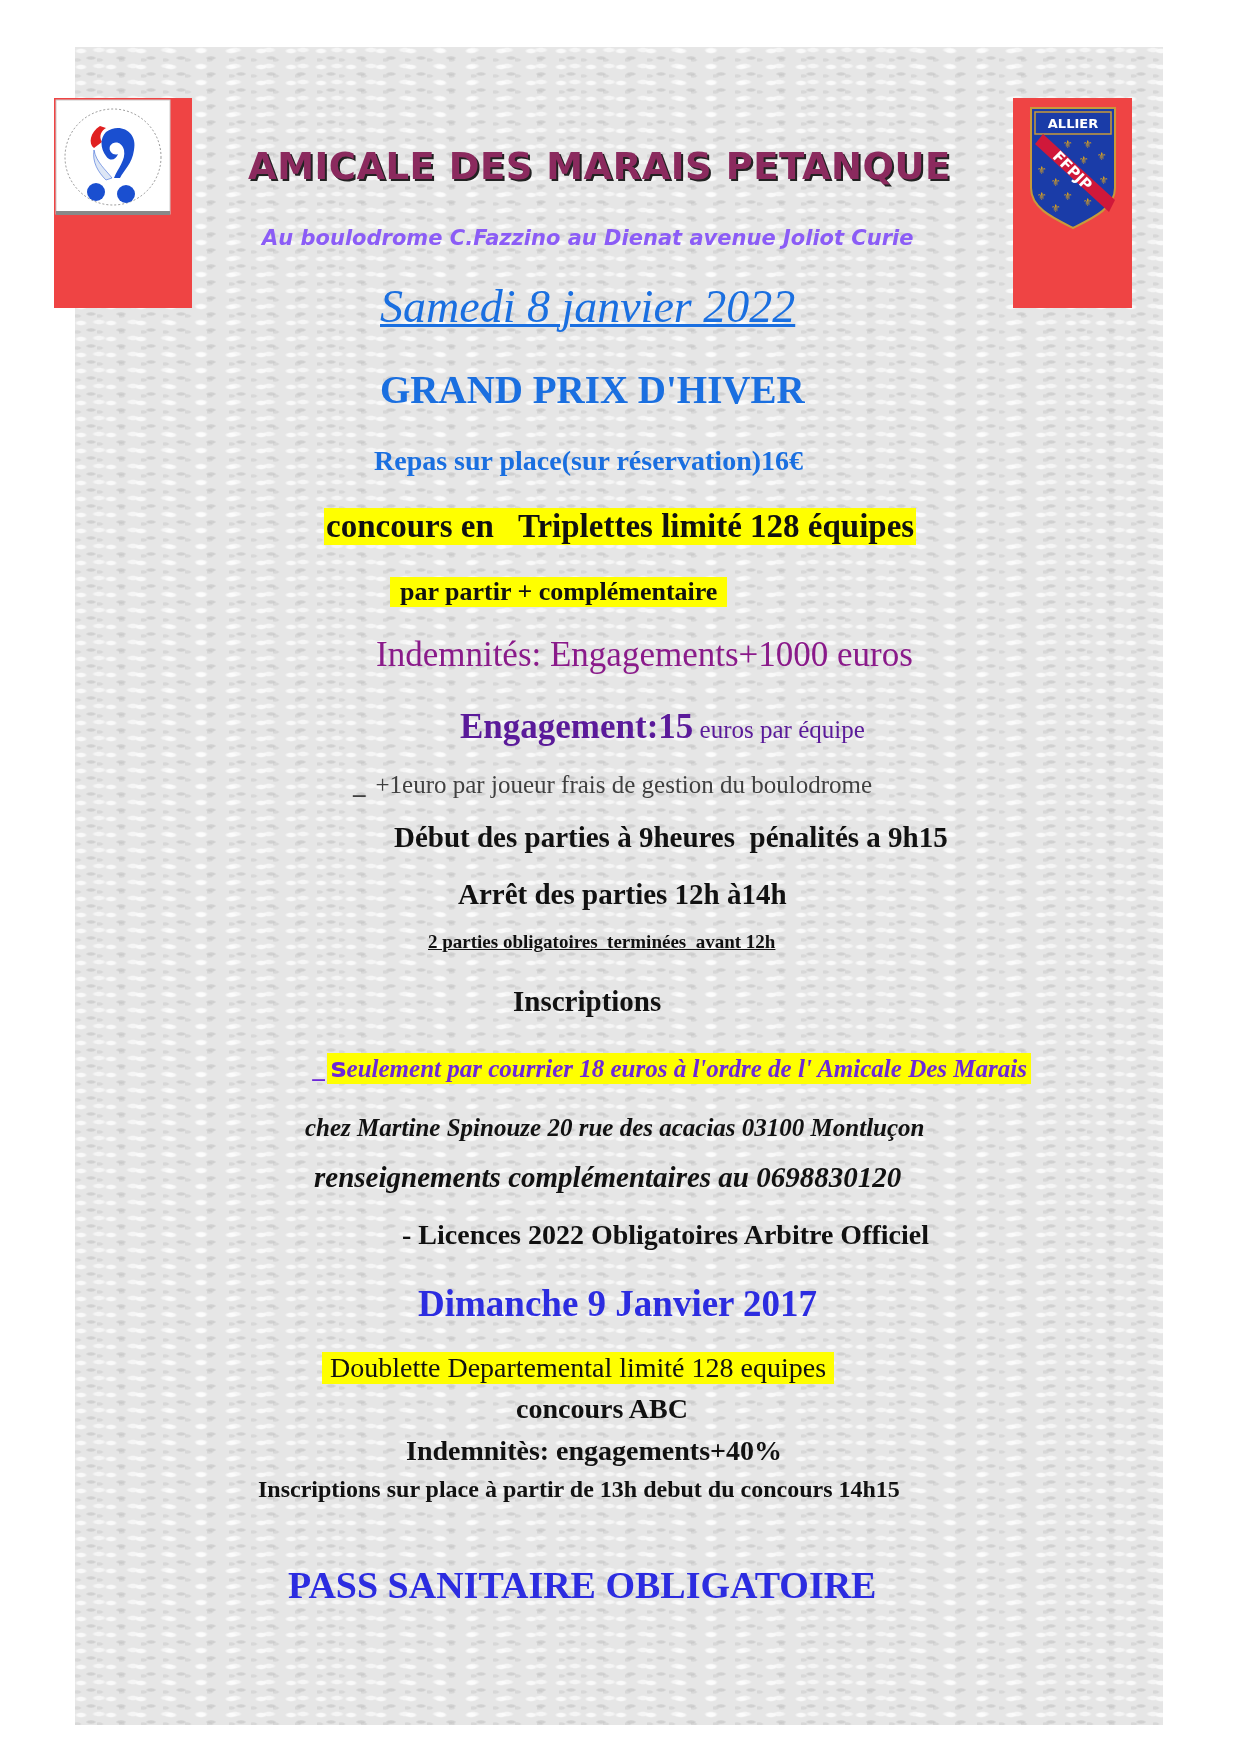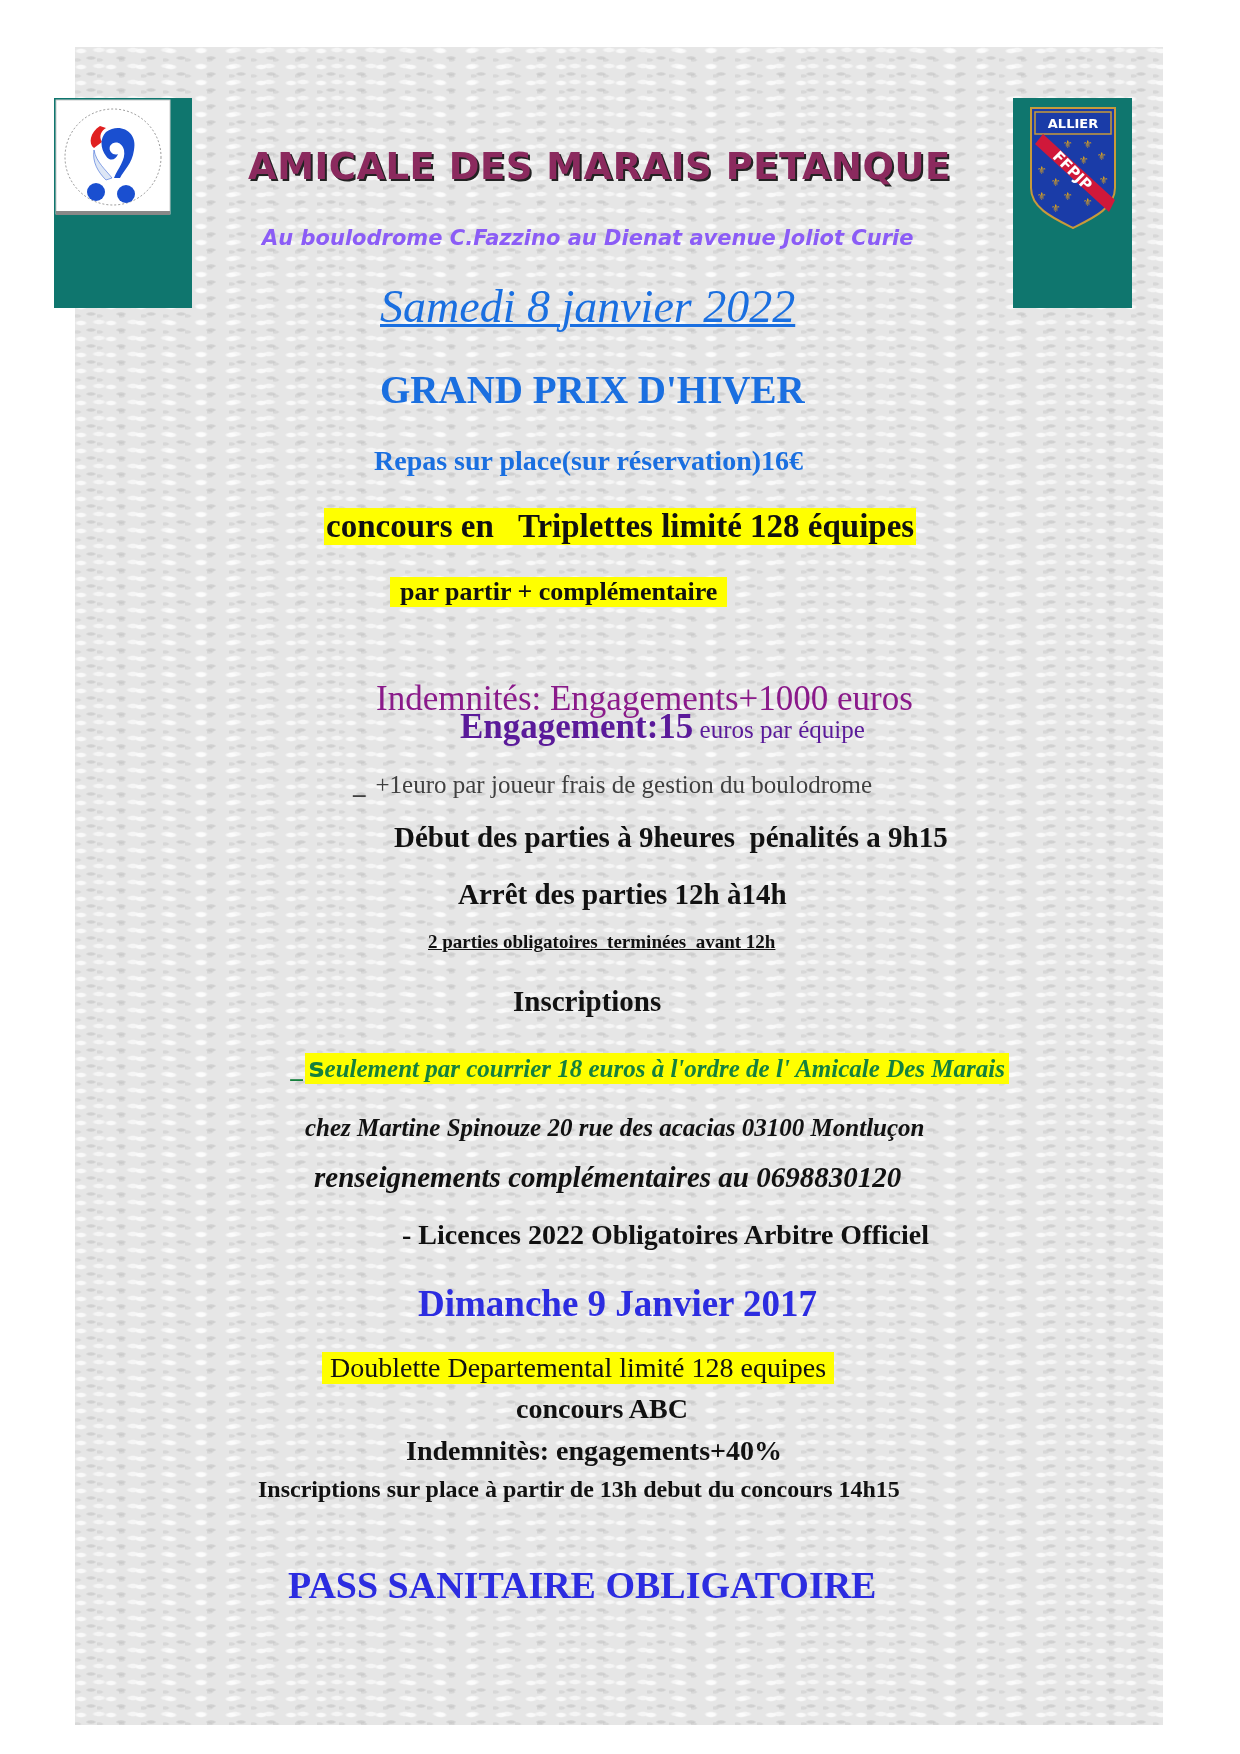--- a/index.html
+++ b/index.html
@@ -7,21 +7,21 @@
     .paper {
       position: absolute; left: 75px; top: 47px; width: 1088px; height: 1678px;
       background-color: #e6e6e6;
       background-image:
         radial-gradient(ellipse 9px 4px at 6px 4px, rgba(255,255,255,0.75) 40%, transparent 70%),
         radial-gradient(ellipse 8px 3px at 16px 11px, rgba(190,190,190,0.55) 40%, transparent 70%),
         radial-gradient(ellipse 10px 4px at 24px 3px, rgba(255,255,255,0.6) 40%, transparent 70%),
         radial-gradient(ellipse 7px 3px at 2px 13px, rgba(200,200,200,0.5) 40%, transparent 70%);
       background-size: 30px 16px, 30px 16px, 34px 16px, 22px 16px;
     }
-    .logo-box { position: absolute; background: #0f766e; }
+    .logo-box { position: absolute; background: #ef4444; }
     .logo-left-box { left: 54px; top: 98px; width: 138px; height: 210px; }
     .logo-right-box { left: 1013px; top: 98px; width: 119px; height: 210px; }
 
     .el { position: absolute; white-space: nowrap; line-height: 1; }
     .serif { font-family: "Liberation Serif", "DejaVu Serif", serif; }
     .sans { font-family: "DejaVu Sans", "Liberation Sans", sans-serif; }
     .hl { background: #ffff00; }
   </style>
 </head>
 <body>
@@ -71,39 +71,39 @@
 <div class="el serif" style="left:380px; top:284px; font-size:46px; font-style:italic; color:#1a6fe0; text-decoration:underline; text-decoration-thickness:3px; padding-right:26px;">Samedi 8 janvier 2022</div>
 
 <div class="el serif" style="left:380px; top:370px; font-size:39px; font-weight:bold; color:#1a6fe0;">GRAND PRIX D'HIVER</div>
 
 <div class="el serif" style="left:374px; top:447px; font-size:28px; font-weight:bold; color:#1a6fe0;">Repas sur place(sur réservation)16€</div>
 
 <div class="el serif hl" style="left:324px; top:508px; font-size:33px; font-weight:bold; color:#111111; padding:2px 2px; white-space:pre;">concours en   Triplettes limité 128 équipes</div>
 
 <div class="el serif hl" style="left:390px; top:577px; font-size:26px; font-weight:bold; color:#111111; padding:2px 10px;">par partir + complémentaire</div>
 
-<div class="el serif" style="left:376px; top:637px; font-size:35px; color:#8a1a8a;margin-top:44px;">Indemnités: Engagements+1000 euros</div>
+<div class="el serif" style="left:376px; top:637px; font-size:35px; color:#8a1a8a;">Indemnités: Engagements+1000 euros</div>
 
 <div class="el serif" style="left:460px; top:709px; color:#5a1a9a;">
   <span style="font-size:35px;font-weight:bold;">Engagement:15</span><span style="font-size:25px;"> euros par équipe</span>
 </div>
 
 <div class="el serif" style="left:353px; top:772px; font-size:25px; color:#404040;">
   <span style="font-weight:bold; margin-right:10px;">_</span><span>+1euro par joueur frais de gestion du boulodrome</span>
 </div>
 
 <div class="el serif" style="left:394px; top:823px; font-size:29px; font-weight:bold; color:#111111; white-space:pre;">Début des parties à 9heures  pénalités a 9h15</div>
 
 <div class="el serif" style="left:458px; top:880px; font-size:29px; font-weight:bold; color:#111111;">Arrêt des parties 12h à14h</div>
 
 <div class="el serif" style="left:428px; top:932px; font-size:19px; font-weight:bold; color:#111111; text-decoration:underline; white-space:pre;">2 parties obligatoires  terminées  avant 12h</div>
 
 <div class="el serif" style="left:513px; top:987px; font-size:29px; font-weight:bold; color:#111111;">Inscriptions</div>
 
-<div class="el serif" style="left:292px; top:1054px; font-size:25px; font-style:italic; font-weight:bold; color:#15803d;">
+<div class="el serif" style="left:314px; top:1054px; font-size:25px; font-style:italic; font-weight:bold; color:#6d28d9;">
   <span style="font-weight:bold;">_</span><span class="hl" style="padding:2px 4px;"><span style="font-family:'DejaVu Sans', sans-serif; font-size:27px; font-style:normal;">s</span><span>eulement par courrier 18 euros à l'ordre de l' Amicale Des Marais</span></span>
 </div>
 
 <div class="el serif" style="left:305px; top:1115px; font-size:25px; font-style:italic; font-weight:bold; color:#111111;">chez Martine Spinouze 20 rue des acacias 03100 Montluçon</div>
 
 <div class="el serif" style="left:314px; top:1163px; font-size:29px; font-style:italic; font-weight:bold; color:#111111;">renseignements complémentaires au 0698830120</div>
 
 <div class="el serif" style="left:402px; top:1221px; font-size:28px; font-weight:bold; color:#111111;">- Licences 2022 Obligatoires Arbitre Officiel</div>
 
 <div class="el serif" style="left:418px; top:1285px; font-size:37px; font-weight:bold; color:#2c2ce0;">Dimanche 9 Janvier 2017</div>

